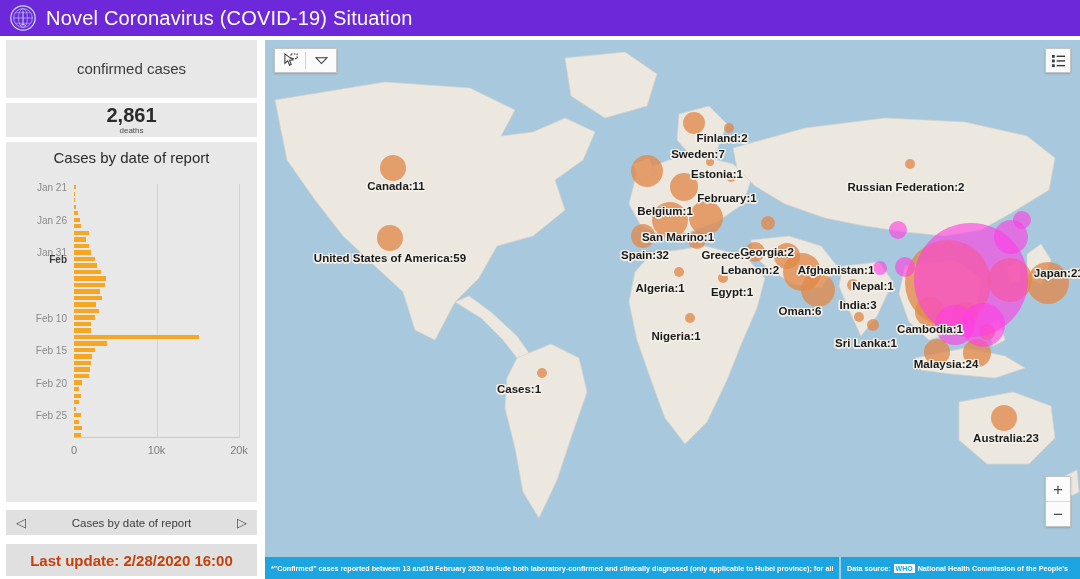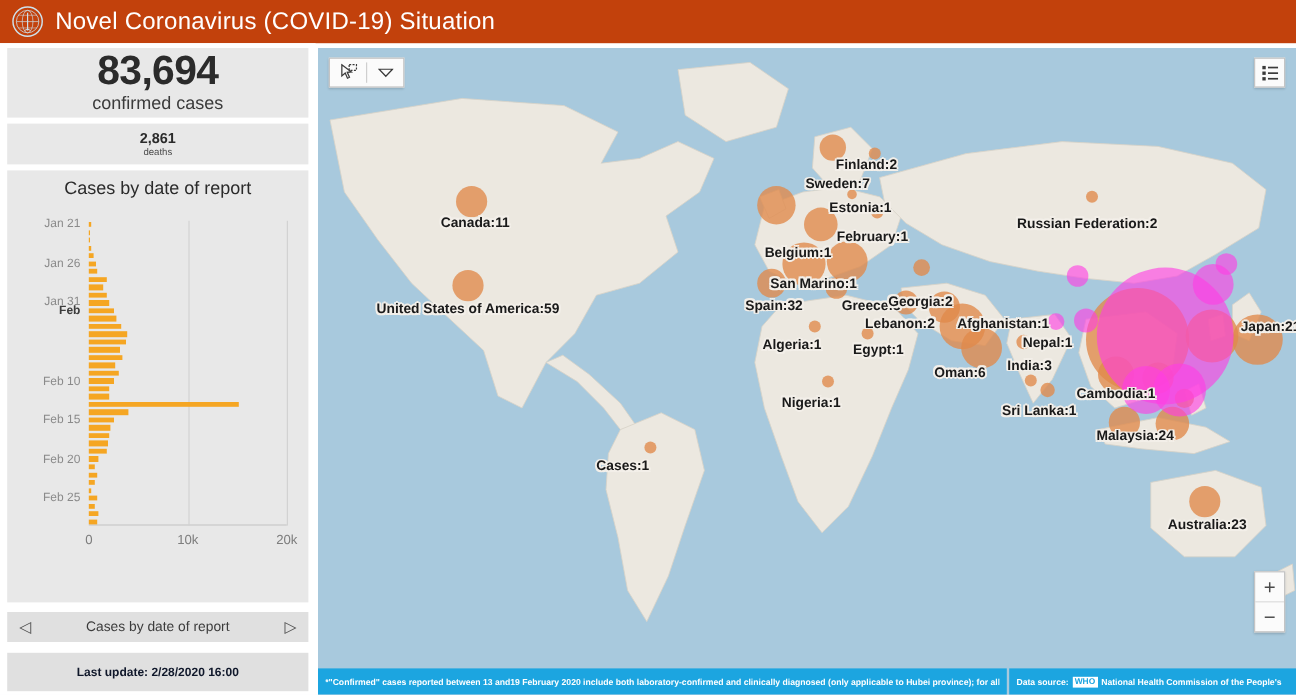--- a/index.html
+++ b/index.html
@@ -6,21 +6,21 @@
   html, body {
     width: 1080px; height: 579px;
     font-family: "Liberation Sans", sans-serif;
     background: #ffffff; overflow: hidden;
   }
   #app { position: relative; width: 1080px; height: 579px; }
 
   
   #header {
     position: absolute; left: 0; top: 0; width: 1080px; height: 36px;
-    background: #c2410c; display: flex; align-items: center; gap: 10px;
+    background: #6d28d9; display: flex; align-items: center; gap: 10px;
     padding-left: 10px;
   }
   #who-logo { width: 26px; height: 26px; flex: 0 0 auto; opacity: .95; }
   #header-title {
     color: #ffffff; font-size: 20px; font-weight: 400; letter-spacing: .2px;
     white-space: nowrap;
   }
 
   
   #sidebar {
@@ -36,21 +36,21 @@
     font-size: 34px; font-weight: 700; color: #2b2b2b; line-height: 1.02;
     letter-spacing: -.5px;
   }
   #confirmed-label { font-size: 15px; color: #3b3b3b; line-height: 1.3; }
 
   #stat-row { display: flex; gap: 5px; margin-bottom: 5px; }
   .stat-box {
     flex: 1; height: 34px; display: flex; flex-direction: column;
     align-items: center; justify-content: center;
   }
-  .stat-value { font-size: 12px; font-weight: 700; color: #2b2b2b; line-height: 1.1; }
+  .stat-value { font-size: 20px; font-weight: 700; color: #2b2b2b; line-height: 1.1; }
   .stat-label { font-size: 8px; color: #4a4a4a; line-height: 1.2; }
 
   
   #chart-card { height: 360px; position: relative; padding-top: 7px; }
   #chart-title {
     text-align: center; font-size: 15px; color: #2b2b2b; font-weight: 400;
     margin-bottom: 4px;
   }
   #plot {
     position: absolute; left: 0; top: 34px; width: 251px; height: 300px;
@@ -80,21 +80,21 @@
     padding: 0 10px;
   }
   #pager-label { font-size: 11.5px; color: #3c3c3c; }
   .pager-arrow { font-size: 13px; color: #4d4d4d; line-height: 1; }
 
   
   #last-update {
     position: absolute; left: 6px; right: 6px; top: 508px; height: 32px;
     background: #e0e0e0; display: flex; align-items: center; justify-content: center;
   }
-  #last-update-text { font-size: 10px; font-weight: 700; color: #0f172a; }
+  #last-update-text { font-size: 15px; font-weight: 700; color: #c2410c; }
 
   
   #map {
     position: absolute; left: 265px; top: 40px; width: 815px; height: 539px;
     background: #a9cade; overflow: hidden;
   }
   #ocean { position: absolute; inset: 0; background: #a8c9dd; }
 
   
   .dot { position: absolute; border-radius: 50%; transform: translate(-50%, -50%); }
@@ -180,21 +180,20 @@
       <line x1="13" y1="45" x2="51" y2="45" stroke="#cfe9f7" stroke-width="1.1"></line>
       <line x1="32" y1="14" x2="32" y2="50" stroke="#cfe9f7" stroke-width="2.4"></line>
       <path d="M26 50 q6 -5 12 0" fill="none" stroke="#cfe9f7" stroke-width="2"></path>
     </svg>
     <div id="header-title">Novel Coronavirus (COVID-19) Situation</div>
   </div>
 
   <div id="sidebar">
 
     <div class="panel" id="confirmed-panel">
-      <div id="confirmed-value">83,694</div>
       <div id="confirmed-label">confirmed cases</div>
     </div>
 
     <div id="stat-row">
       <div class="panel stat-box">
         <div class="stat-value">2,861</div>
         <div class="stat-label">deaths</div>
       </div>
     </div>
 

